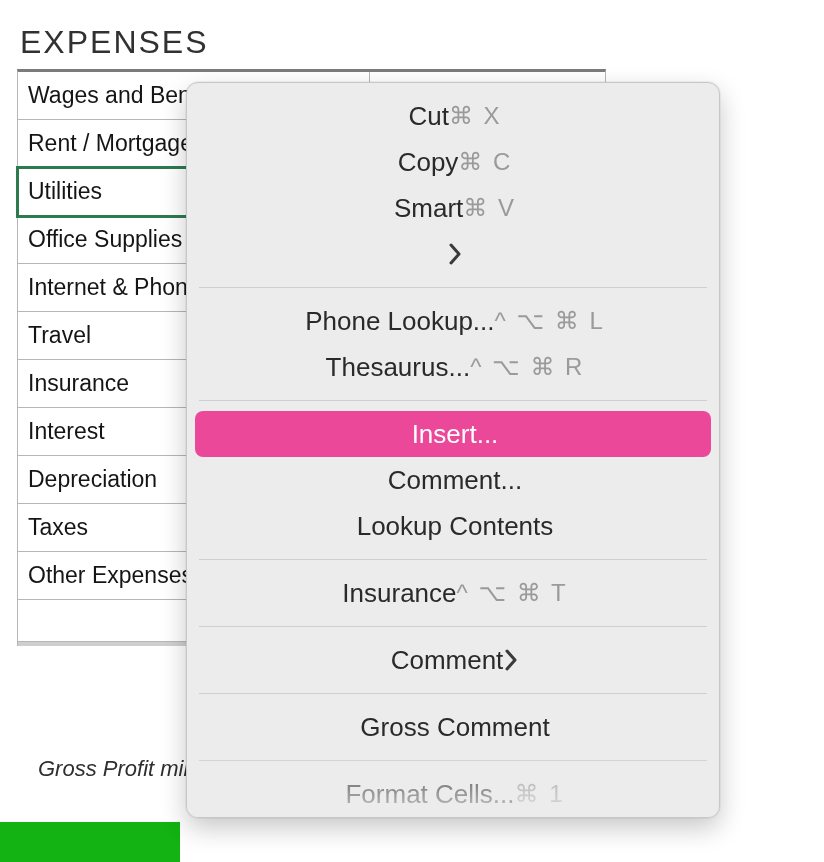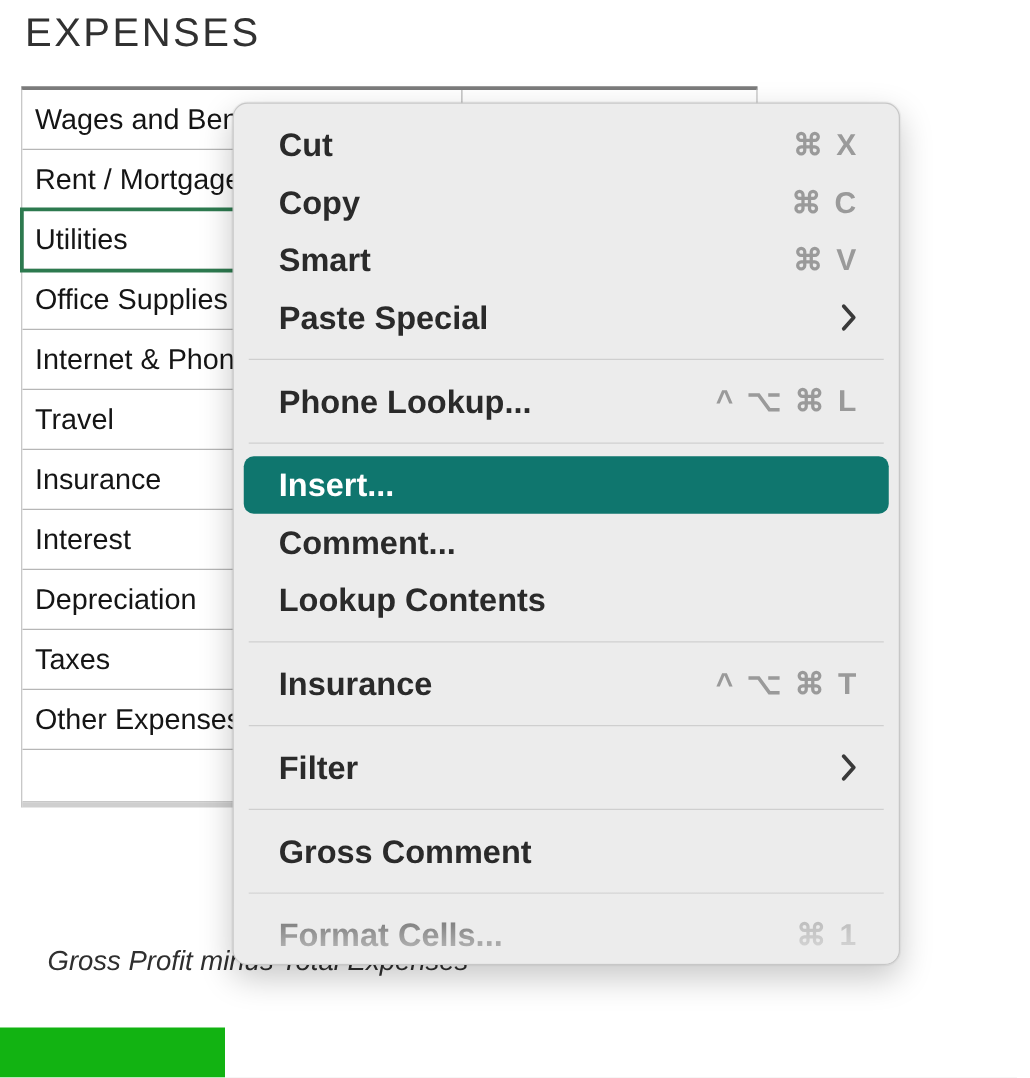--- a/index.html
+++ b/index.html
@@ -7,21 +7,21 @@
   body {
     font-family: "Century Gothic", "Avenir", "Futura", "Helvetica Neue", Arial, sans-serif;
     background: #fff;
     position: relative;
   }
   .page { position: relative; width: 824px; height: 862px; }
 
   .section-title {
     position: absolute;
     left: 20px;
-    top: 8px;
+    top: 24px;
     font-size: 32px;
     letter-spacing: 2px;
     color: #313131;
     font-weight: 400;
   }
 
   .table {
     position: absolute;
     left: 17px;
     top: 69px;
@@ -84,32 +84,31 @@
     background: #ececec;
     border: 1px solid #c7c7c7;
     border-radius: 12px;
     box-shadow: 0 10px 26px rgba(0,0,0,0.22), 0 0 0 1px rgba(0,0,0,0.04);
     padding: 10px 0 0 0;
     overflow: hidden;
   }
   .menu-item {
     display: flex;
     align-items: center;
-    justify-content: space-between;
+    justify-content: center;
     height: 46px;
     padding: 0 24px 0 28px;
     font-size: 26px;
     color: #2a2a2a;
     cursor: default;
     margin: 0 8px;
     border-radius: 8px;
-    font-weight: bold;
   }
   .menu-item.highlight {
-    background: #0f766e;
+    background: #ec4899;
     color: #fff;
   }
   .menu-sep {
     height: 1px;
     background: #cfcfcf;
     margin: 10px 12px;
   }
   .shortcut {
     font-size: 24px;
     color: #9a9a9a;
@@ -166,34 +165,37 @@
     </div>
     <div class="menu-item">
       <span>Copy</span>
       <span class="shortcut">⌘ C</span>
     </div>
     <div class="menu-item">
       <span>Smart</span>
       <span class="shortcut">⌘ V</span>
     </div>
     <div class="menu-item">
-      <span>Paste Special</span>
       <span class="shortcut chev">
         <svg class="chevron" viewBox="0 0 16 24">
             <path d="M4 3 L12 12 L4 21" fill="none" stroke="currentColor" stroke-width="3" stroke-linecap="round" stroke-linejoin="round"></path>
           </svg>
       </span>
     </div>
 
     <div class="menu-sep"></div>
 
     <div class="menu-item">
       <span>Phone Lookup...</span>
       <span class="shortcut">^ ⌥ ⌘ L</span>
     </div>
+    <div class="menu-item">
+      <span>Thesaurus...</span>
+      <span class="shortcut">^ ⌥ ⌘ R</span>
+    </div>
 
     <div class="menu-sep"></div>
 
     <div class="menu-item highlight">
       <span>Insert...</span>
     </div>
     <div class="menu-item">
       <span>Comment...</span>
     </div>
     <div class="menu-item">
@@ -203,21 +205,21 @@
     <div class="menu-sep"></div>
 
     <div class="menu-item">
       <span>Insurance</span>
       <span class="shortcut">^ ⌥ ⌘ T</span>
     </div>
 
     <div class="menu-sep"></div>
 
     <div class="menu-item">
-      <span>Filter</span>
+      <span>Comment</span>
       <span class="shortcut chev">
         <svg class="chevron" viewBox="0 0 16 24">
             <path d="M4 3 L12 12 L4 21" fill="none" stroke="currentColor" stroke-width="3" stroke-linecap="round" stroke-linejoin="round"></path>
           </svg>
       </span>
     </div>
 
     <div class="menu-sep"></div>
 
     <div class="menu-item">

